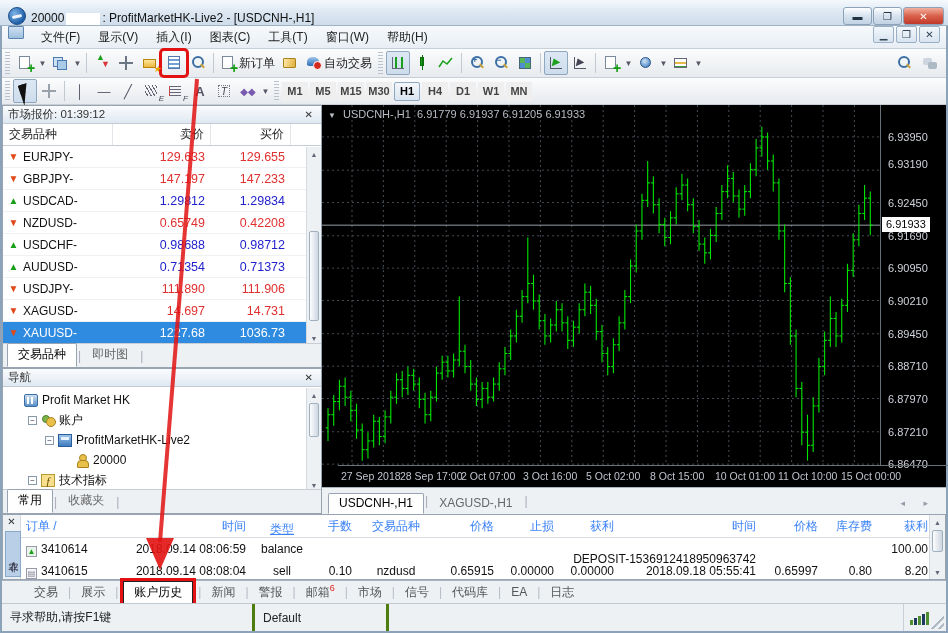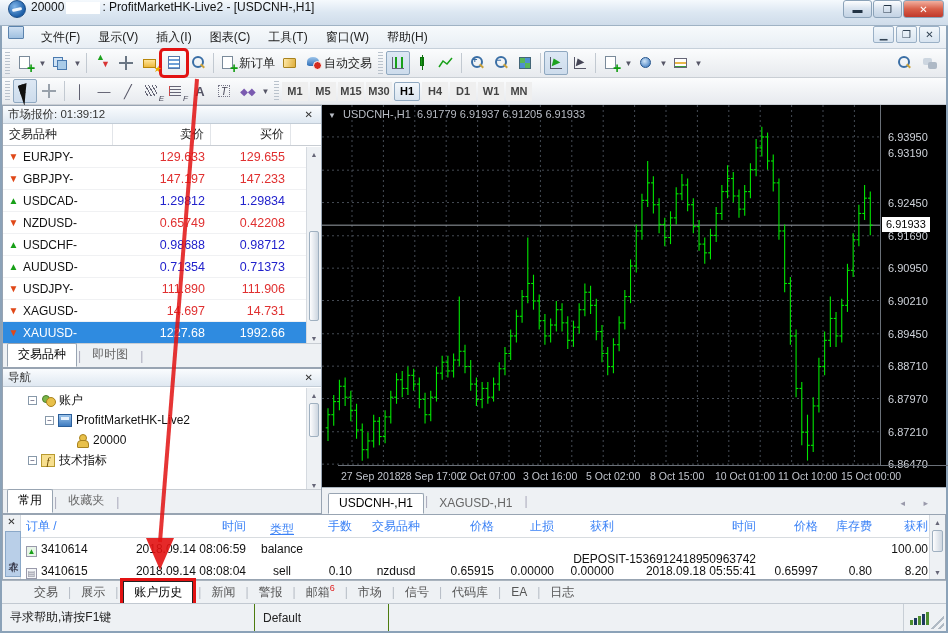--- a/index.html
+++ b/index.html
@@ -4,21 +4,21 @@
 <style>
   * { margin:0; padding:0; box-sizing:border-box; }
   html,body { background:#555; }
   body { font-family:"Liberation Sans","DejaVu Sans",sans-serif; }
   .window { position:relative; width:948px; height:633px; background:#dfe6ee;
             box-shadow: inset 0 0 0 2px #8ba2b8, inset 0 0 0 3px #b8c9da; overflow:hidden; }
 
   
   .titlebar { position:absolute; left:0; top:0; width:948px; height:26px;
     background:linear-gradient(#f5f9fd,#dce7f2 50%,#cfdcea); border-bottom:1px solid #9fb2c4;
-    display:flex; align-items:flex-start; padding:0 4px; }
+    display:flex; align-items:flex-end; padding:0 4px; }
   .applogo { width:18px; height:18px; border-radius:50%;
     background:radial-gradient(circle at 35% 35%, #7fb4e8, #1d5fa8 70%); border:1px solid #1a4c86;
     margin:0 5px 0 4px; position:relative; }
   .applogo::after{ content:""; position:absolute; left:3px; top:7px; width:10px; height:3px;
     background:#fff; border-radius:2px; transform:rotate(-12deg); opacity:.9; }
   .title-text { font-size:12px; color:#111; white-space:nowrap; }
   .title-gap { display:inline-block; width:34px; height:12px; background:#fff; margin:0 2px; vertical-align:middle; }
   .winbtns { margin-left:auto; display:flex; gap:1px; }
   .wbtn { width:29px; height:18px; border:1px solid #8ba2b8; border-radius:3px;
     background:linear-gradient(#fdfeff,#d7e2ee 50%,#c3d3e4); font-size:10px; color:#234;
@@ -185,21 +185,21 @@
   .term-tabs { position:absolute; left:2px; top:580px; width:944px; height:23px; background:#eef1f4;
     border-top:1px solid #aab4be; display:flex; align-items:center; padding-left:22px; font-size:12px; color:#555; }
   .ttab { padding:2px 10px; position:relative; }
   .ttab.active { background:#fff; border:1px solid #222; color:#000; box-shadow:0 0 0 3px #e21212; margin:0 5px; }
   .ttab sup { color:#e02020; font-size:9px; }
   .ttab-sep { color:#b5bcc4; }
 
   
   .statusbar { position:absolute; left:2px; top:603px; width:944px; height:28px; background:#eef1f4;
     border-top:1px solid #c2c9d1; display:flex; align-items:center; font-size:12px; color:#222; }
-  .sb-cell { padding:0 8px; height:100%; display:flex; align-items:center; border-right:1px solid #4d7c0f; }
+  .sb-cell { padding:0 8px; height:100%; display:flex; align-items:center; border-right:3px solid #4d7c0f; }
   .sb-help { width:253px; } .sb-profile { width:134px; } .sb-fill { flex:1; border-right:1px solid #c8cfd6; }
   .sb-signal { width:42px; display:flex; align-items:flex-end; gap:1px; padding:0 6px 6px; border-right:none; }
   .sb-signal i { width:3px; display:block; }
   .resize-grip { position:absolute; right:2px; bottom:2px; width:16px; height:16px;
     background:repeating-linear-gradient(135deg,transparent 0 3px,#b0bac4 3px 5px); clip-path:polygon(100% 0,100% 100%,0 100%); }
 
   
   .annot { position:absolute; inset:0; pointer-events:none; z-index:60; }
 </style>
 </head>
@@ -478,21 +478,21 @@
           </span>
           <span class="px red">14.697</span>
           <span class="px red">14.731</span>
         </div>
         <div class="mw-row selected">
           <span class="sym">
             <span class="arr down">▼</span>
             <span>XAUUSD-</span>
           </span>
           <span class="px">1227.68</span>
-          <span class="px">1992.66</span>
+          <span class="px">1036.73</span>
         </div>
       </div>
     <div class="scrollv" style="top:41px;height:198px">
       <div class="sc-arrow">▲</div>
       <div class="sc-thumb" style="height:90px;margin-top:70px"></div>
       <div class="sc-arrow" style="position:absolute;bottom:0;width:100%">▼</div>
     </div>
     <div class="panel-tabs" id="mw-tabs">
         <span class="ptab active">交易品种</span>
         <span class="ptab-sep">|</span>
@@ -500,20 +500,25 @@
         <span class="ptab-sep">|</span>
       </div>
   </div>
 
   <div class="panel nav">
     <div class="panel-title">
       <span>导航</span>
       <span class="panel-close">✕</span>
     </div>
     <div class="nav-tree" id="nav-tree">
+        <div class="tree-row" style="padding-left: 8px;">
+          <span style="width: 9px;"></span>
+          <span class="ticon i-logo"></span>
+          <span>Profit Market HK</span>
+        </div>
         <div class="tree-row" style="padding-left: 25px;">
           <span class="expander">−</span>
           <span class="ticon i-people"></span>
           <span>账户</span>
         </div>
         <div class="tree-row" style="padding-left: 42px;">
           <span class="expander">−</span>
           <span class="ticon i-server"></span>
           <span>ProfitMarketHK-Live2</span>
         </div>
@@ -863,21 +868,21 @@
           <line x1="540.2833333333333" y1="108.4811664641552" x2="542.5833333333333" y2="108.4811664641552" stroke="#00e600" stroke-width="1.1"></line>
           <line x1="542.5833333333333" y1="93.17132442283975" x2="544.8833333333332" y2="93.17132442283975" stroke="#00e600" stroke-width="1.1"></line>
           <line x1="548.2916666666666" y1="86.60996354799526" x2="548.2916666666666" y2="130.3523693803151" stroke="#00e600" stroke-width="1.1"></line>
           <line x1="545.9916666666667" y1="93.17132442283975" x2="548.2916666666666" y2="93.17132442283975" stroke="#00e600" stroke-width="1.1"></line>
           <line x1="548.2916666666666" y1="120.16038882138169" x2="550.5916666666666" y2="120.16038882138169" stroke="#00e600" stroke-width="1.1"></line>
         </svg>
     </div>
     <div class="paxis" id="paxis">
       <div class="pricebox" id="pricebox" style="top: 112.16px;">6.91933</div>
     <span class="plabel" style="top: 25.932px;">6.93950</span>
-        <span class="plabel" style="top: 42px;">6.93190</span>
+        <span class="plabel" style="top: 53px;">6.93190</span>
         <span class="plabel" style="top: 91.5456px;">6.92450</span>
         <span class="plabel" style="top: 124.79px;">6.91690</span>
         <span class="plabel" style="top: 157.159px;">6.90950</span>
         <span class="plabel" style="top: 189.529px;">6.90210</span>
         <span class="plabel" style="top: 222.773px;">6.89450</span>
         <span class="plabel" style="top: 255.142px;">6.88710</span>
         <span class="plabel" style="top: 287.512px;">6.87970</span>
         <span class="plabel" style="top: 320.756px;">6.87210</span>
         <span class="plabel" style="top: 353.125px;">6.86470</span>
       </div>

